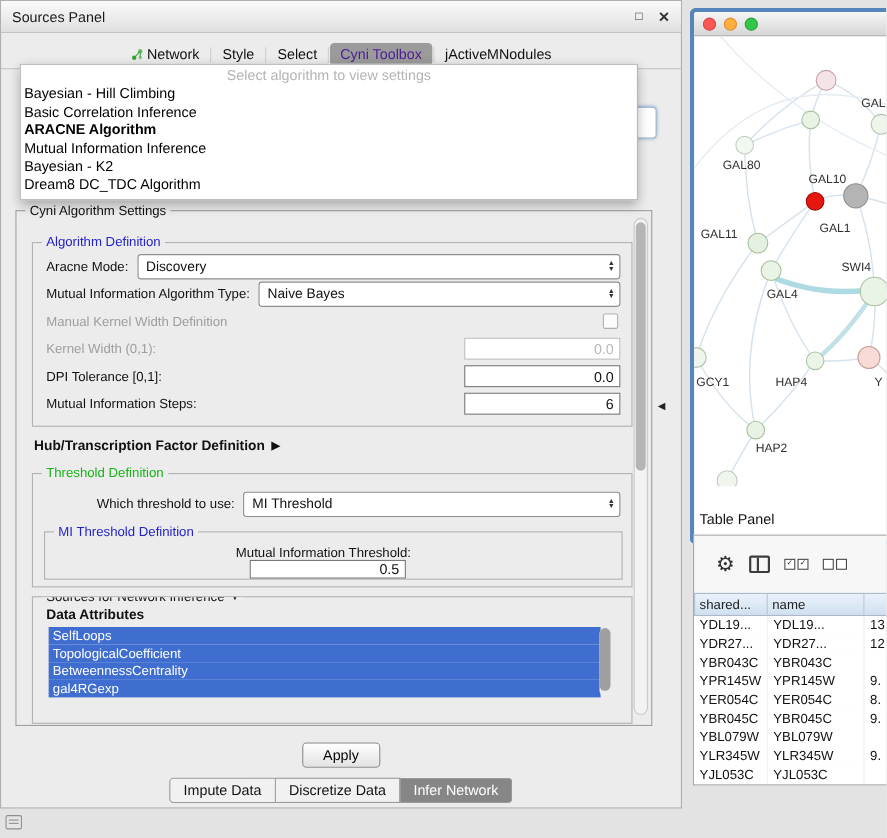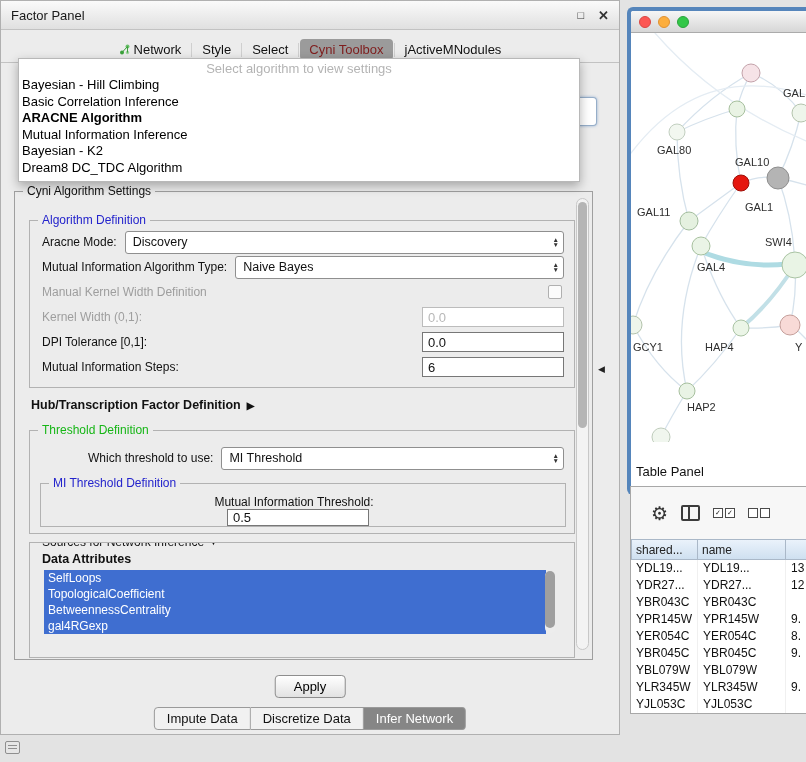--- a/index.html
+++ b/index.html
@@ -14,21 +14,21 @@
     background:#ececec;border:1px solid #b0b0b0;box-sizing:border-box;}
   .cp-titlebar{height:28px;display:flex;align-items:center;padding:0 10px;
     background:linear-gradient(#fafafa,#e0e0e0);border-bottom:1px solid #c2c2c2;}
   .cp-title{flex:1;font-size:13px;color:#1a1a1a;}
   .win-icon{color:#333;cursor:default;}
   .float-glyph{font-size:11px;margin-right:14px;}
   .close-glyph{font-weight:bold;font-size:13px;}
   .cp-tabs{height:30px;display:flex;justify-content:center;align-items:flex-end;
     padding-bottom:2px;border-bottom:1px solid #c2c2c2;position:relative;}
   .cp-tab{font-size:13px;padding:3px 9px;border-radius:4px;color:#111;display:flex;align-items:center;gap:4px;}
-  .cp-tab.selected{background:#9b9b9b;color:#7f1d1d;}
+  .cp-tab.selected{background:#9b9b9b;color:#4c1d95;}
   .tab-div{width:1px;height:14px;background:#cfcfcf;margin:0 1px 3px 1px;}
   .net-glyph{display:inline-flex;}
   
   .algo-popup{position:absolute;left:17px;top:57px;width:560px;z-index:20;background:#fff;
     border:1px solid #b8b8b8;box-shadow:0 4px 10px rgba(0,0,0,.3);padding:1px 0 5px 0;}
   .popup-placeholder{text-align:center;color:#b4b4b4;font-size:13px;line-height:17px;}
   .popup-item{font-size:13px;line-height:16.5px;padding-left:3px;color:#000;white-space:nowrap;}
   .popup-item.selected{font-weight:bold;}
   .combo-sliver{position:absolute;left:577px;top:96px;width:18px;height:27px;background:#fff;
     border:1px solid #96aec9;border-left:none;border-radius:0 4px 4px 0;z-index:15;
@@ -50,21 +50,21 @@
   .lbl{font-weight:normal;font-size:12px;margin-right:8px;white-space:nowrap;}
   .lbl.gray{color:#9e9e9e;}
   .spacer{flex:1;}
   .combo{flex:1;height:21px;background:#fff;border:1px solid #8f8f8f;border-radius:3px;
     display:flex;align-items:center;padding:0 4px 0 7px;}
   .combo-text{font-size:12.5px;}
   .combo-arrows{margin-left:auto;display:flex;flex-direction:column;align-items:center;
     font-size:6.5px;line-height:5px;color:#333;}
   .checkbox{width:12px;height:12px;border:1px solid #b0b0b0;background:#fbfbfb;border-radius:2px;margin-right:2px;}
   .field{width:142px;height:20px;border:1px solid #777;font-family:"Liberation Sans",sans-serif;
-    font-size:13px;text-align:left;padding:0 5px;background:#fff;box-sizing:border-box;color:#111;}
+    font-size:13px;text-align:right;padding:0 5px;background:#fff;box-sizing:border-box;color:#111;}
   .field.disabled{color:#b8b8b8;border-color:#bcbcbc;}
   .hub-row{position:absolute;left:16px;top:206px;display:flex;align-items:center;gap:6px;
     font-weight:bold;font-size:12.5px;}
   .tri{font-size:10px;}
   .threshold-group{left:14px;top:238px;width:544px;height:102px;}
   .th-row{display:flex;align-items:center;height:22px;margin:16px 10px 0 58px;}
   .mi-group{position:absolute;left:10px;right:8px;top:52px;height:42px;border:1px solid #b2b2b2;}
   .mi-row{display:flex;align-items:center;height:20px;margin:11px 22px 0 12px;flex-direction:column;}
   .sources-group{left:14px;top:350px;width:544px;height:114px;overflow:hidden;}
   .src-title{display:flex;align-items:center;gap:5px;}
@@ -114,21 +114,21 @@
   
   .corner-btn{position:absolute;left:5px;top:741px;width:15px;height:13px;border:1px solid #8f8f8f;
     background:#e6e6e6;border-radius:2px;box-sizing:border-box;}
   .corner-btn::after{content:'';position:absolute;left:2px;right:2px;top:3px;height:1px;background:#8f8f8f;box-shadow:0 3px 0 #8f8f8f;}
 </style>
 </head>
 <body>
 
 <div class="control-panel">
   <div class="cp-titlebar">
-    <span class="cp-title">Factor Panel</span>
+    <span class="cp-title">Sources Panel</span>
     <span class="win-icon float-glyph">□</span>
     <span class="win-icon close-glyph">✕</span>
   </div>
 
   <div class="cp-tabs">
       <div class="cp-tab">
         <span class="net-glyph">
           <svg width="11" height="11">
             <circle cx="3" cy="8.5" r="2" fill="#3aa13a"></circle>
             <circle cx="8.5" cy="2.5" r="2" fill="#6cc06c"></circle>

